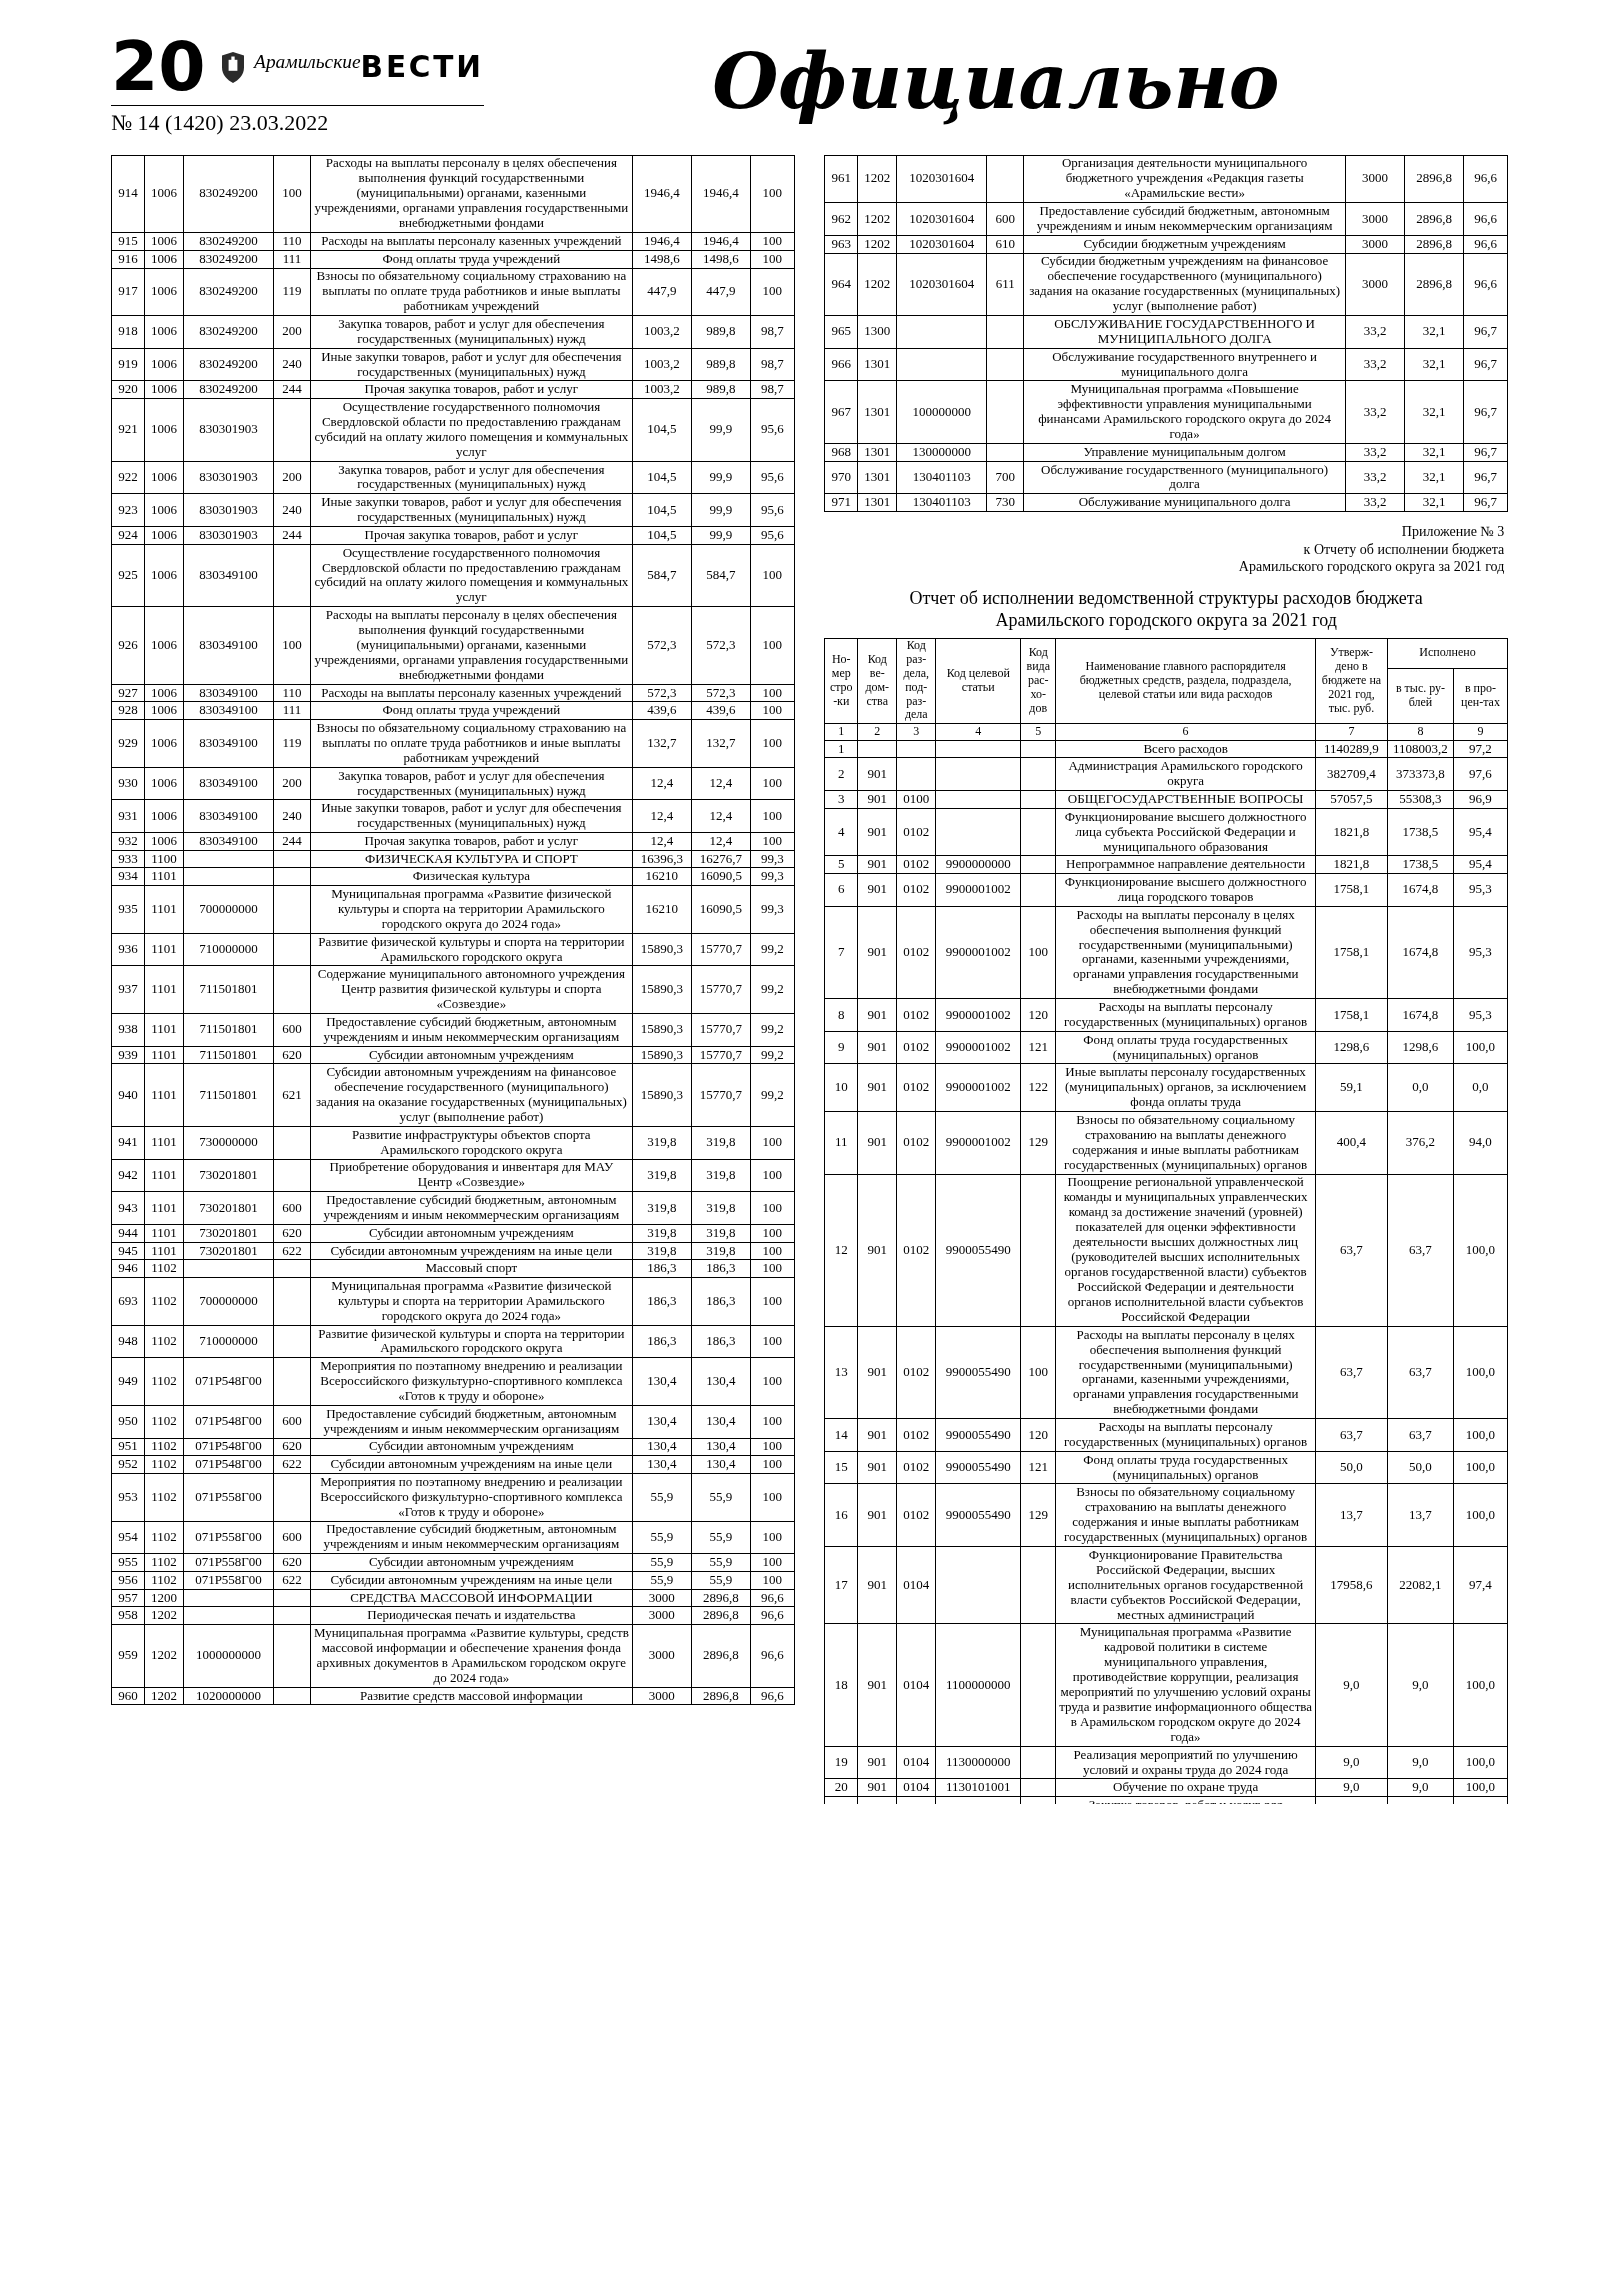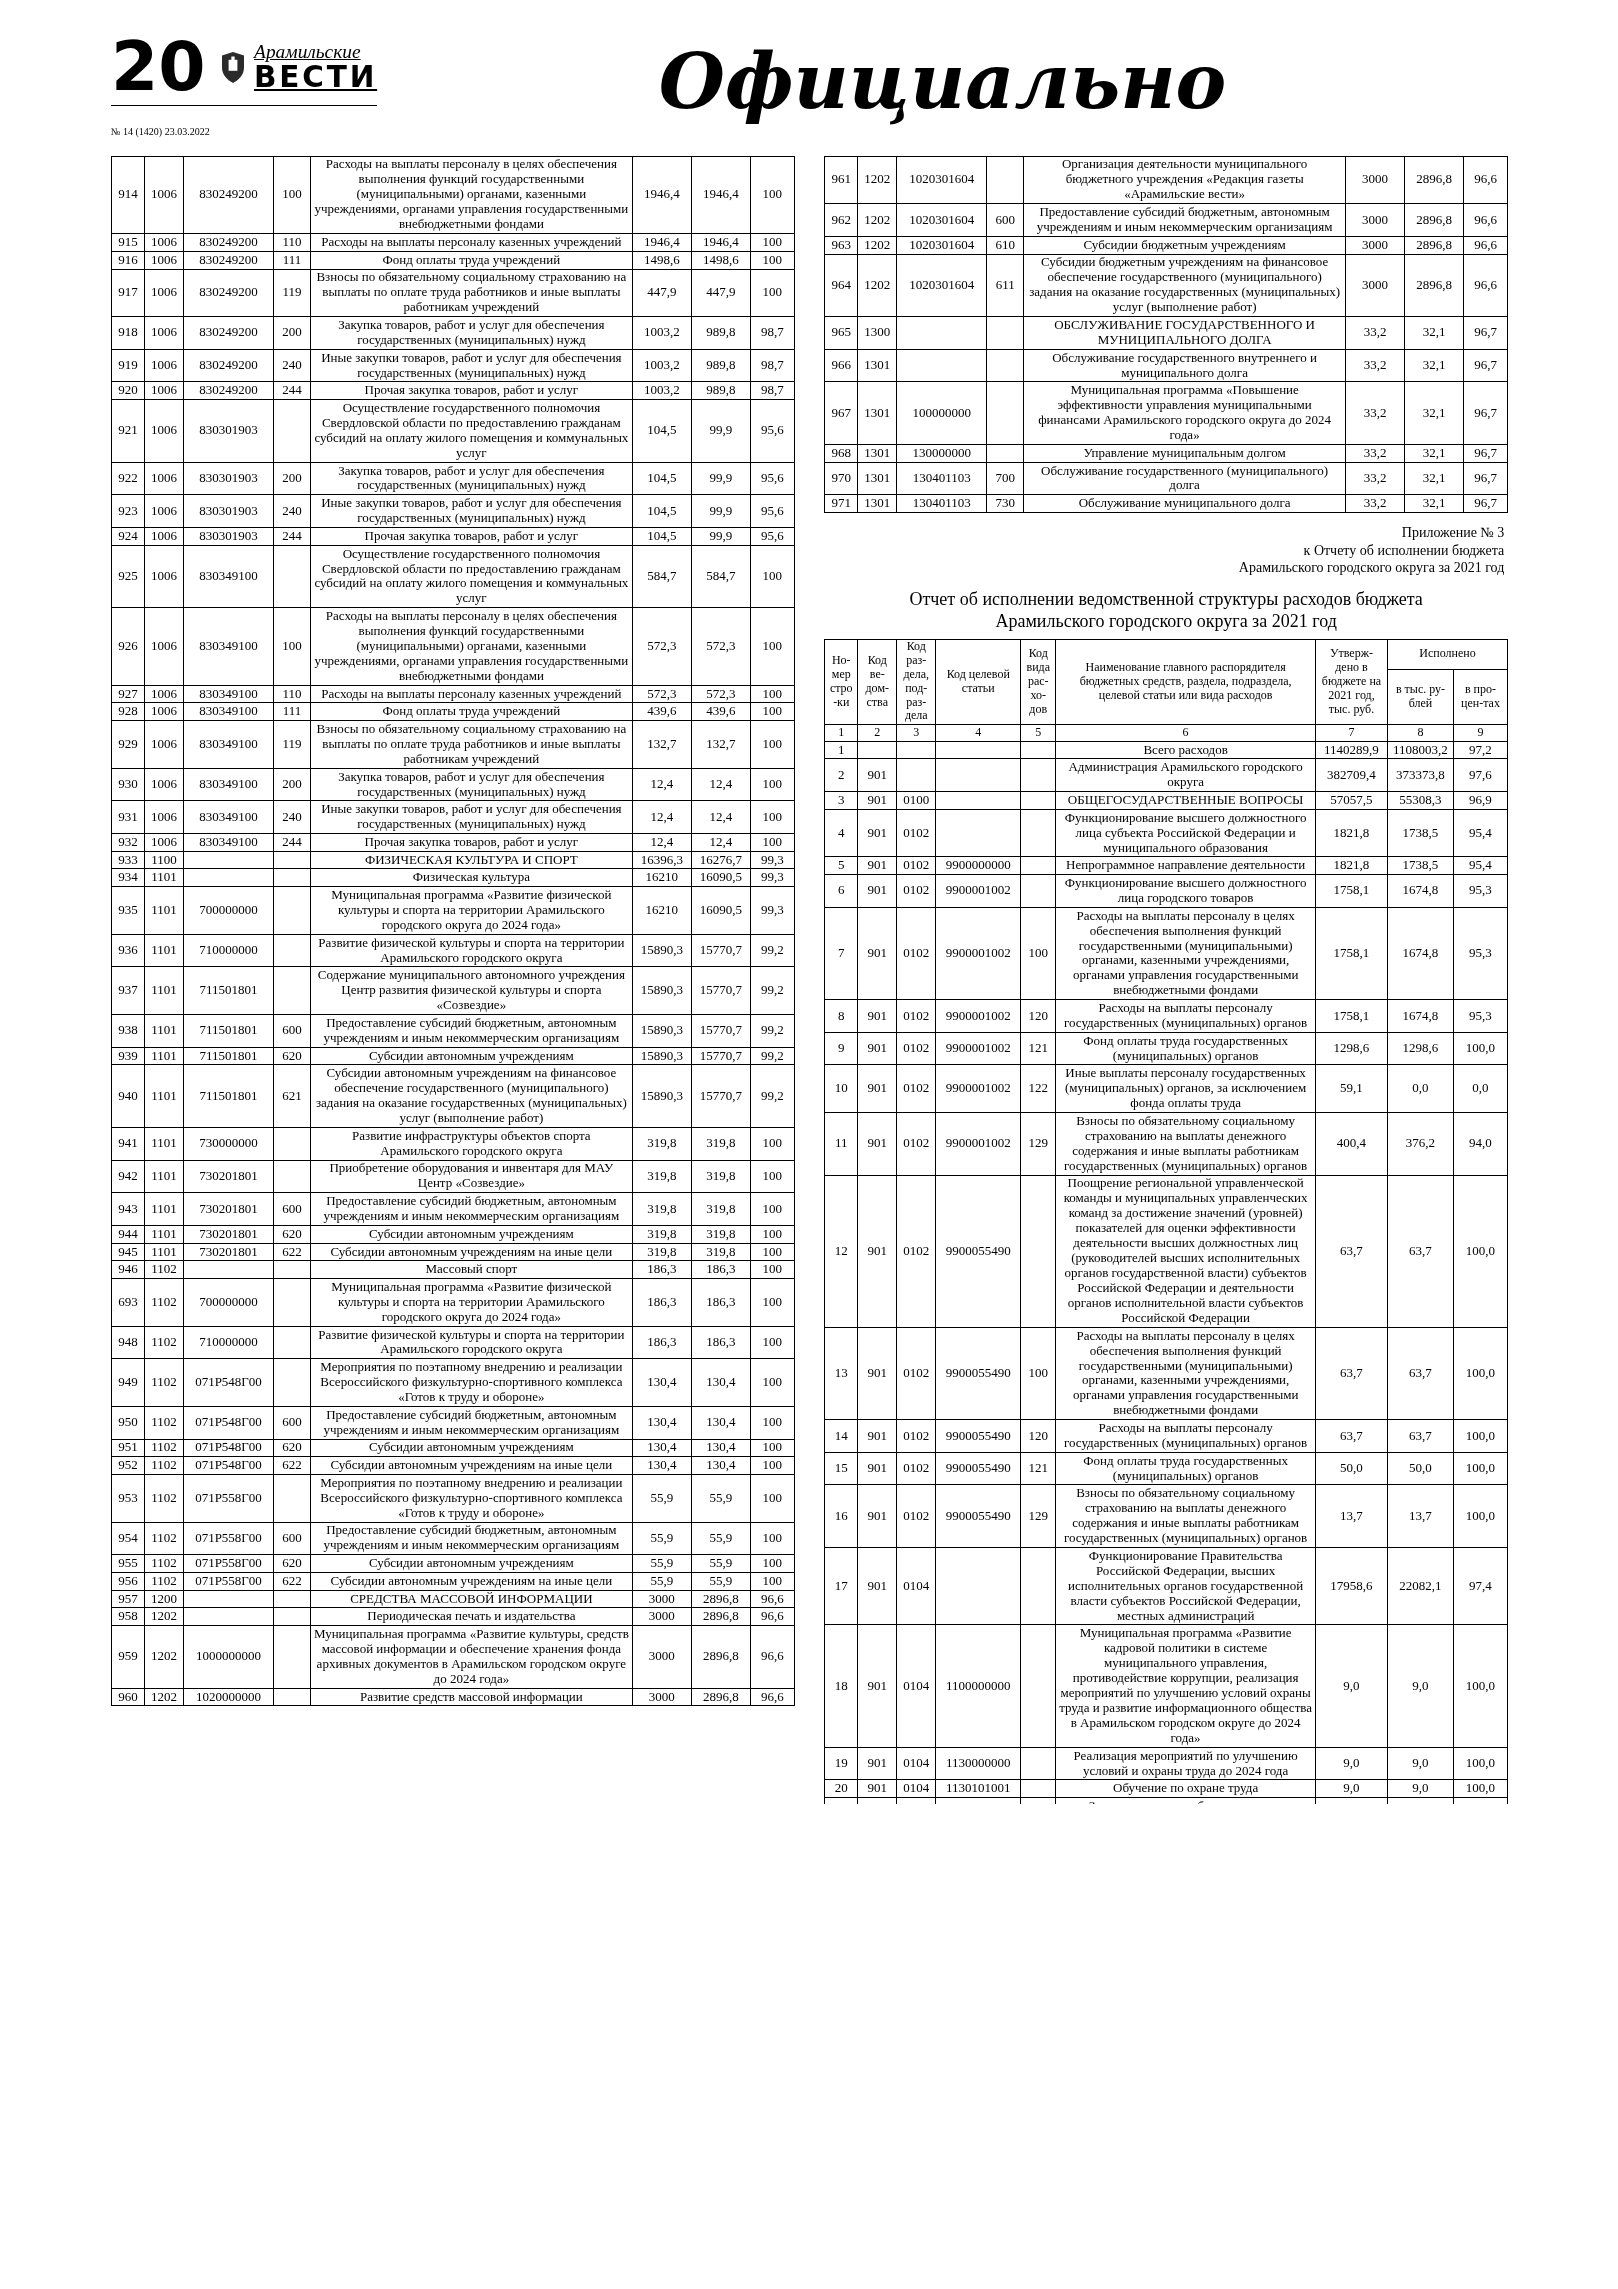--- a/index.html
+++ b/index.html
@@ -26,38 +26,38 @@
   .masthead { flex: 0 0 auto; }
   .masthead-top { display: flex; align-items: center; gap: 13px; }
   .page-number {
     font-family: "DejaVu Sans", sans-serif;
     font-weight: bold;
     font-size: 68px;
     line-height: 0.95;
   }
   .brand-block { display: flex; align-items: center; gap: 7.4px; }
   .emblem svg { display: block; }
-  .brand-text { display: flex; flex-direction: column; text-decoration: underline; }
+  .brand-text { display: flex; flex-direction: row; }
   .brand-top {
     font-style: italic;
     font-size: 19.4px;
     line-height: 1;
   }
   .brand-bottom {
     font-family: "DejaVu Sans", sans-serif;
     font-weight: bold;
     font-size: 29.5px;
     letter-spacing: 2.8px;
     line-height: 1.05;
   }
   .issue {
     border-top: 1.8px solid #000;
     margin-top: 5.5px;
-    padding-top: 20px;
-    font-size: 10px;
+    padding-top: 4px;
+    font-size: 22px;
   }
   .section-title {
     flex: 1 1 auto;
     text-align: center;
     font-family: "DejaVu Serif", serif;
     font-style: italic;
     font-weight: bold;
     font-size: 76px;
     line-height: 1;
     padding-top: 9.2px;

